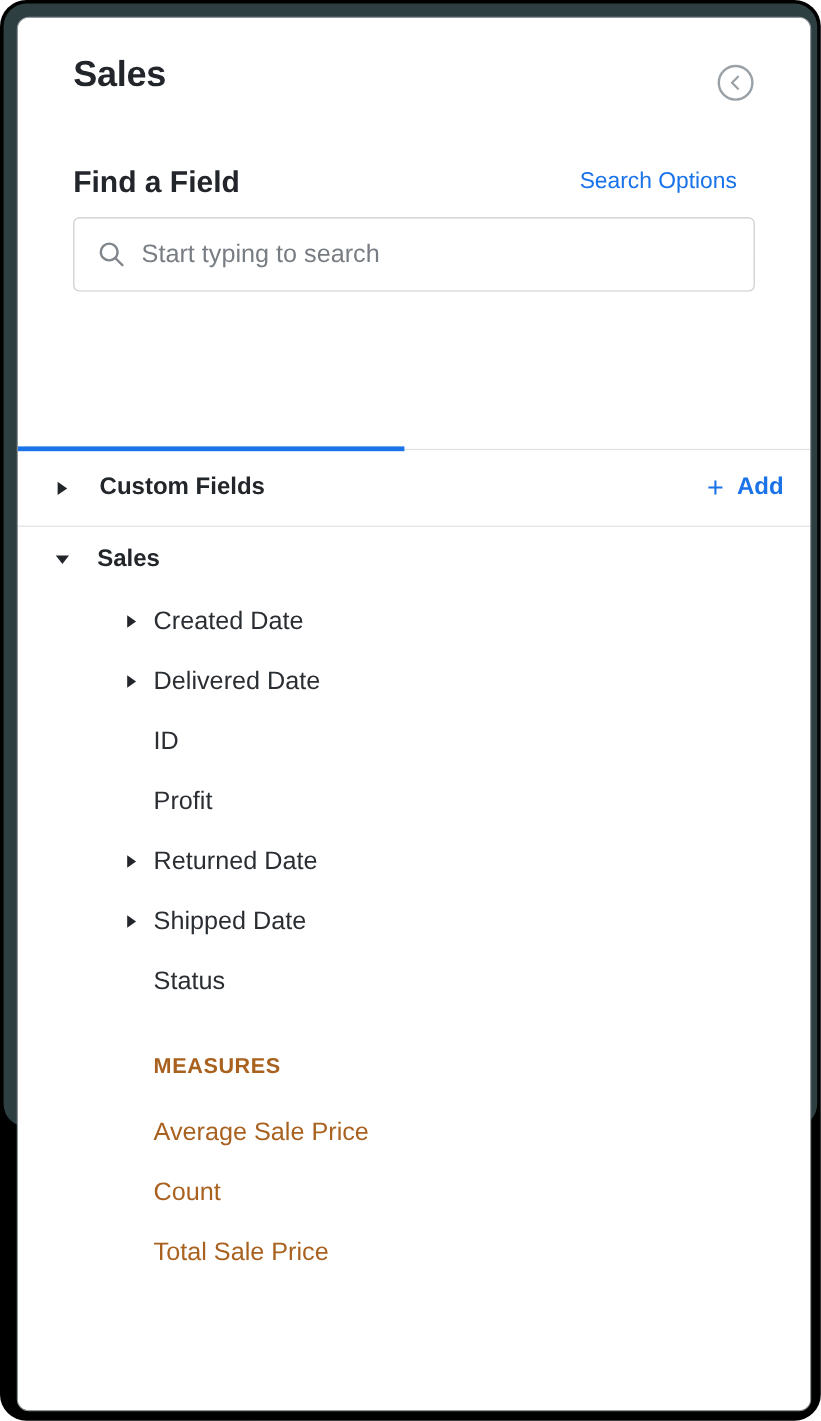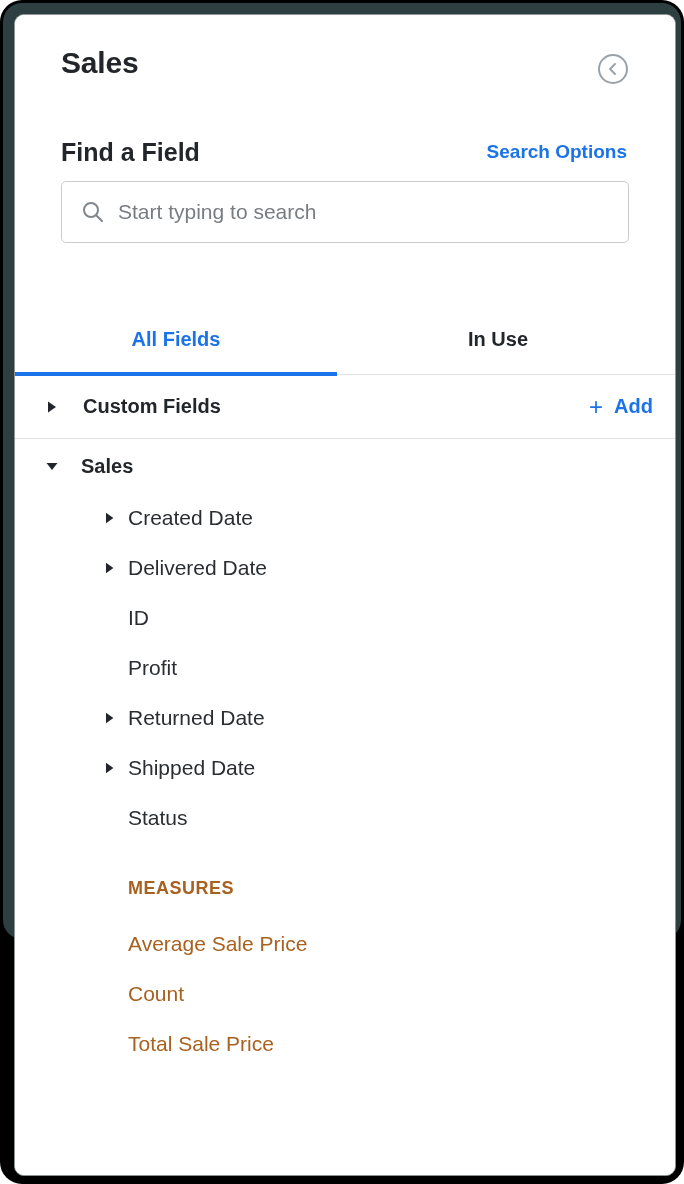--- a/index.html
+++ b/index.html
@@ -97,24 +97,24 @@
     position: absolute;
     left: 46px;
     top: 125px;
     font-size: 25px;
     font-weight: bold;
     color: #22262b;
     line-height: 24px;
   }
   .search-options-link {
     position: absolute;
-    right: 48px;
+    right: 61px;
     top: 125px;
     font-size: 19px;
-    font-weight: bold;
+    font-weight: normal;
     color: #1a73e8;
     line-height: 24px;
     cursor: pointer;
     white-space: nowrap;
   }
   .search-box {
     position: absolute;
     left: 46px;
     top: 166px;
     width: 568px;
@@ -328,24 +328,20 @@
         <div class="search-box">
           <span class="search-icon-wrap">
             <svg width="26" height="26" viewBox="0 0 26 26" aria-hidden="true">
               <circle cx="11" cy="11" r="7" fill="none" stroke="#80868b" stroke-width="2"></circle>
               <line x1="16.2" y1="16.2" x2="22" y2="22" stroke="#80868b" stroke-width="2" stroke-linecap="round"></line>
             </svg>
           </span>
           <input class="search-input" type="text" placeholder="Start typing to search" style="">
         </div>
 
-        <div class="tabs">
-          <div class="tab active">All Fields</div>
-          <div class="tab inactive">In Use</div>
-        </div>
         <div class="tabs-baseline"></div>
         <div class="tab-underline"></div>
 
         <div class="custom-fields-row">
           <span class="group-caret" style="left:28px;">
             <svg width="11" height="12" viewBox="0 0 11 12" aria-hidden="true">
               <polygon points="1,0.5 9,6 1,11.5" fill="#22262b"></polygon>
             </svg>
           </span>
           <span class="custom-fields-label">Custom Fields</span>

